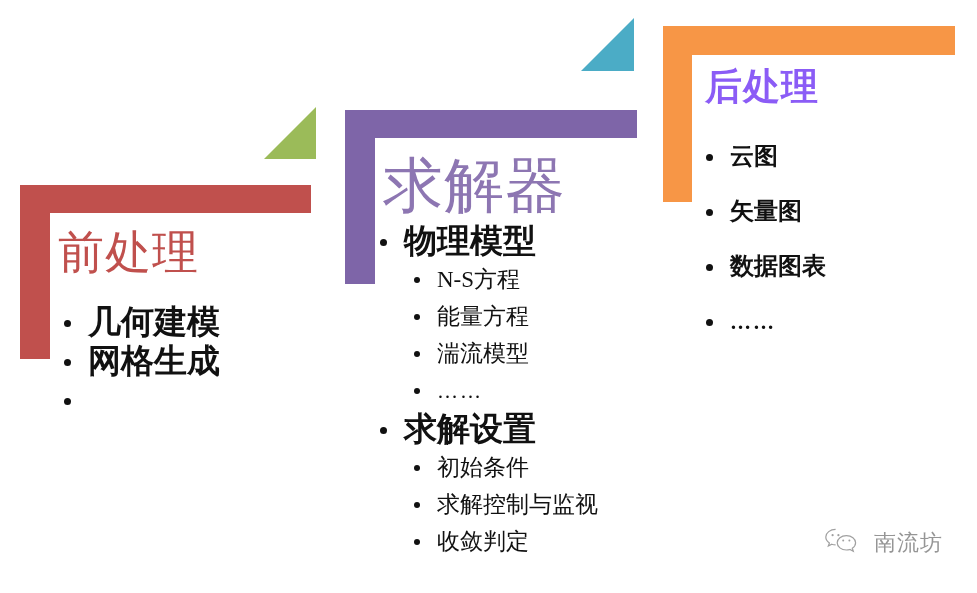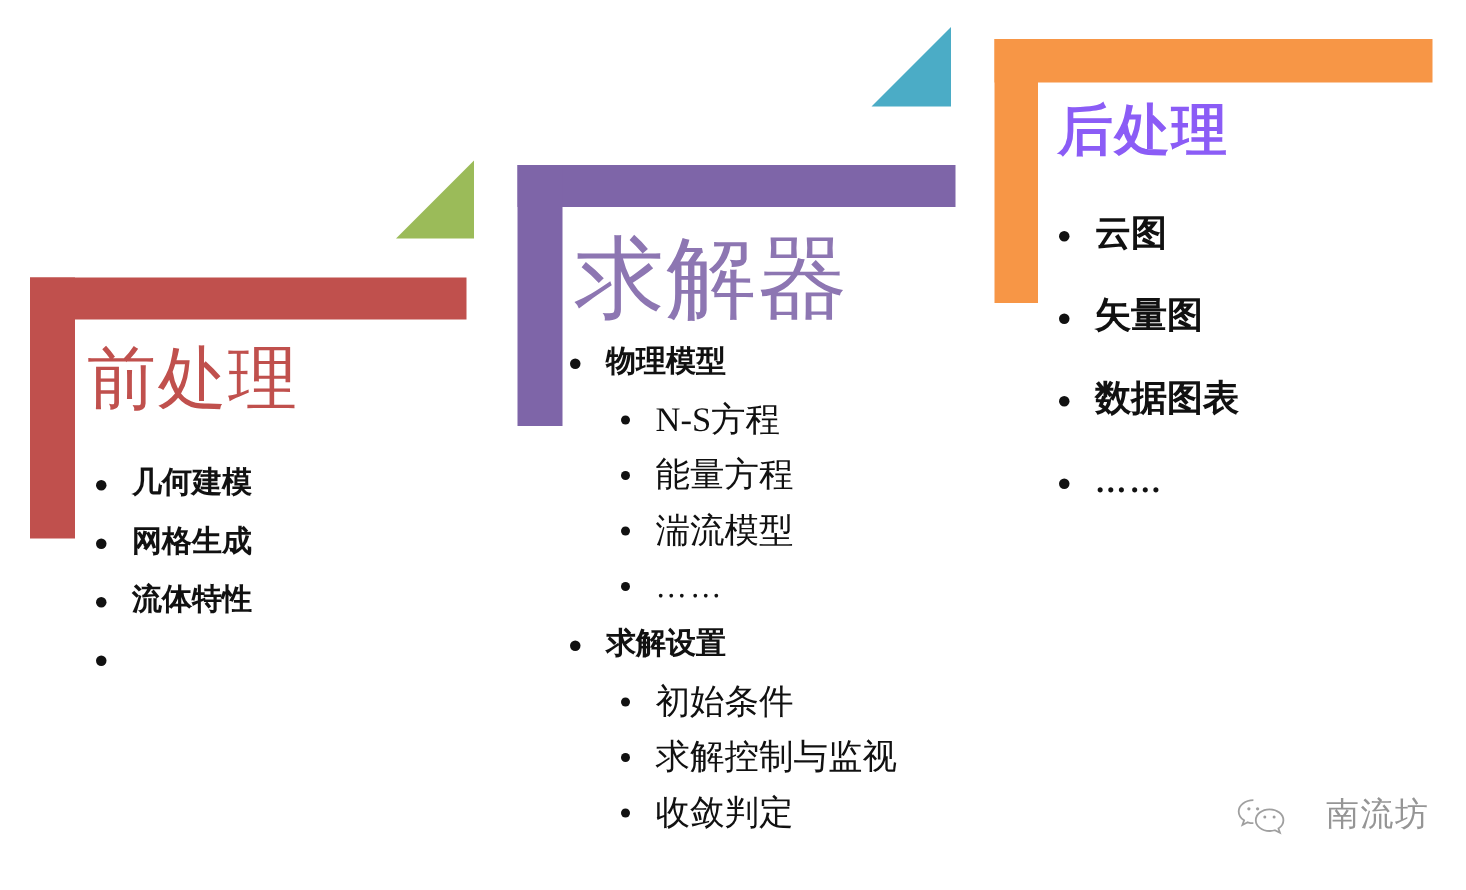--- a/index.html
+++ b/index.html
@@ -63,21 +63,21 @@
     color: #111111;
   }
   .bullets li .dot {
     position: absolute;
     border-radius: 50%;
     background: #111111;
   }
 
   
   .lvl1 {
-    font-size: 20px;
+    font-size: 33px;
     font-weight: bold;
     line-height: 39px;
     padding-left: 30px;
   }
   .lvl1 > .dot {
     width: 7px; height: 7px;
     left: 6px; top: 17px;
   }
 
   
@@ -114,22 +114,22 @@
   #post-bullets { left: 700px; top: 122px; }
   #post-bullets .lvl1 { font-size: 24px; line-height: 42px; margin-top: 13px; }
   #post-bullets .lvl1 > .dot { top: 19px; }
 
   
   #watermark {
     position: absolute;
     left: 824px;
     top: 528px;
     display: flex;
-    align-items: flex-end;
-    gap: 24px;
+    align-items: flex-start;
+    gap: 14px;
     opacity: 0.62;
   }
   #watermark .wm-text {
     font-family: "Liberation Serif", "DejaVu Serif", serif;
     font-size: 22px;
     color: #555555;
     letter-spacing: 1px;
     white-space: nowrap;
   }
   #wechat-icon { display: block; }
@@ -149,24 +149,20 @@
     <div class="stage-title" id="pre-title">前处理</div>
 
     <ul class="bullets" id="pre-bullets">
       <li class="lvl1">
         <span class="dot"></span>
         <span>几何建模</span>
       </li>
       <li class="lvl1">
         <span class="dot"></span>
         <span>网格生成</span>
-      </li>
-      <li class="lvl1">
-        <span class="dot"></span>
-        <span>流体特性</span>
       </li>
       <li class="lvl1">
         <span class="dot"></span>
       </li>
     </ul>
   </div>
 
   <div class="stage" id="stage-solver">
     <div class="bar-h" id="sol-bar-h"></div>
     <div class="bar-v" id="sol-bar-v"></div>

